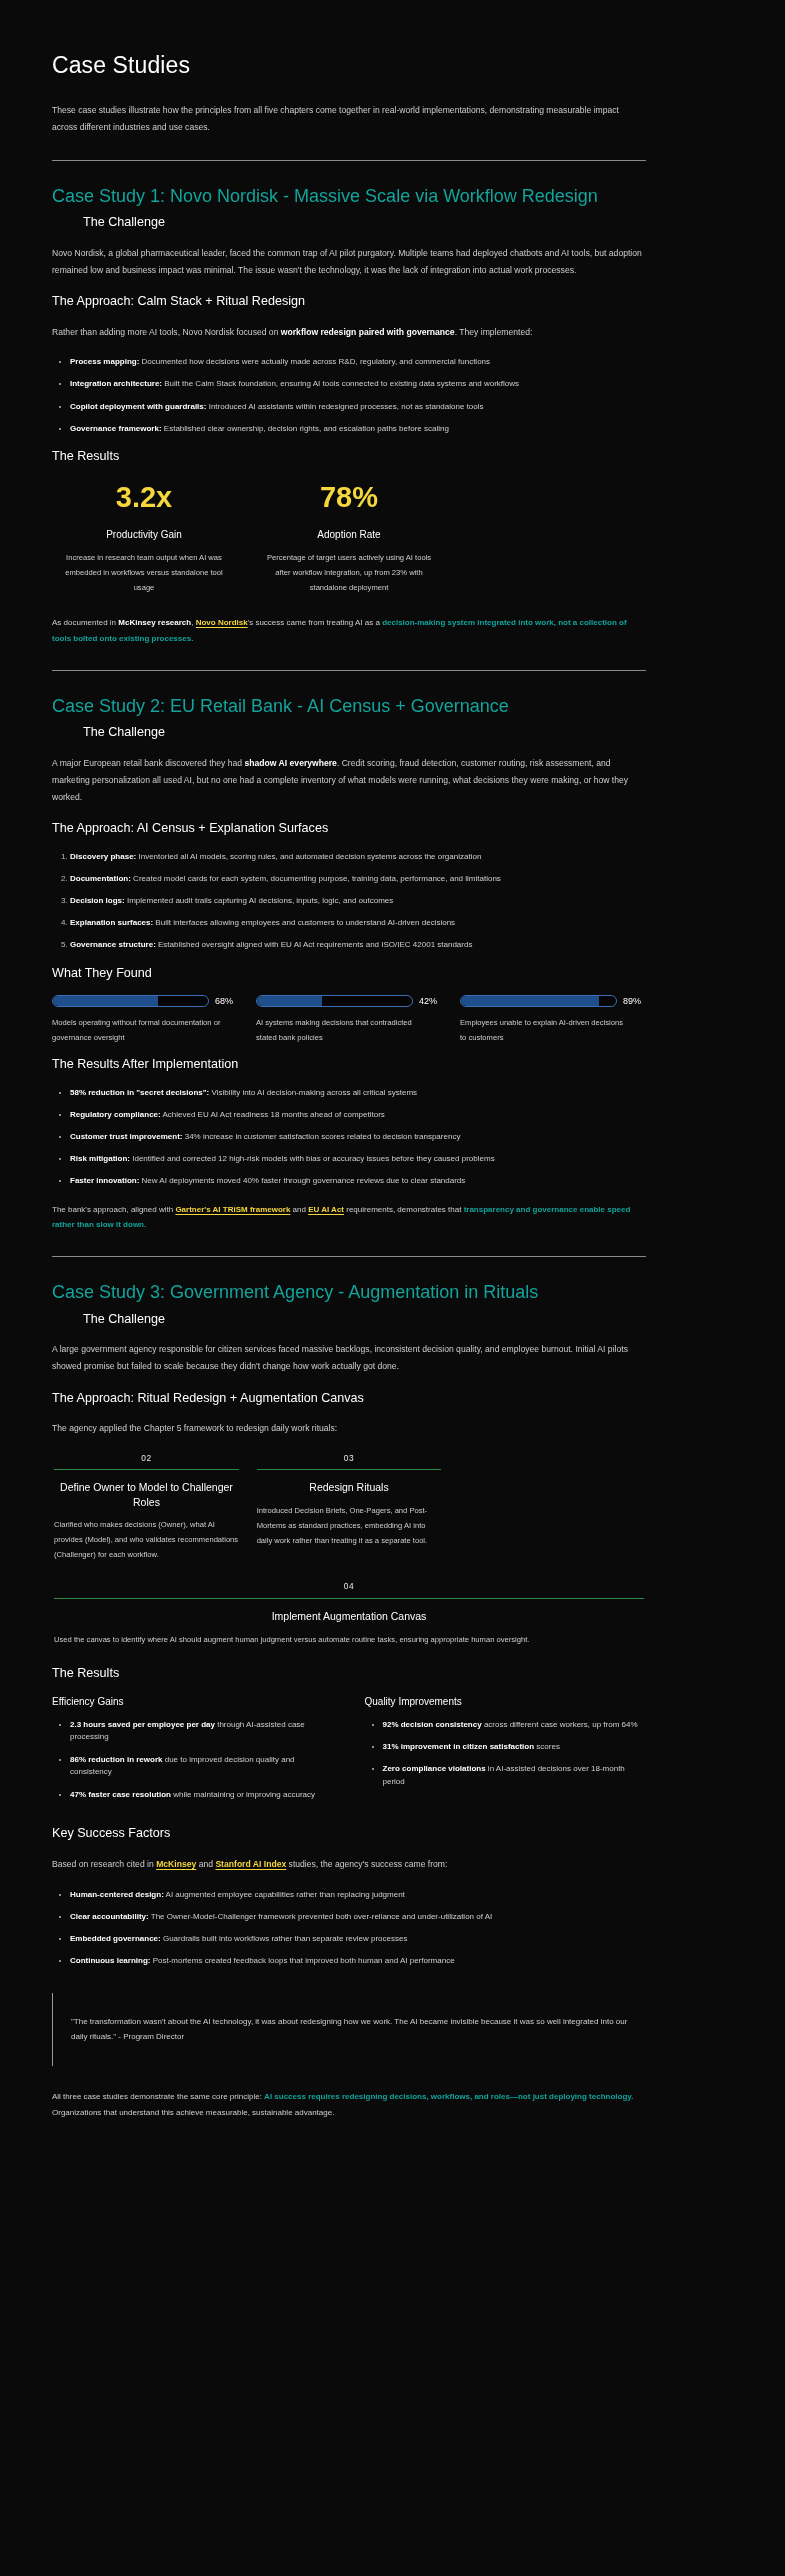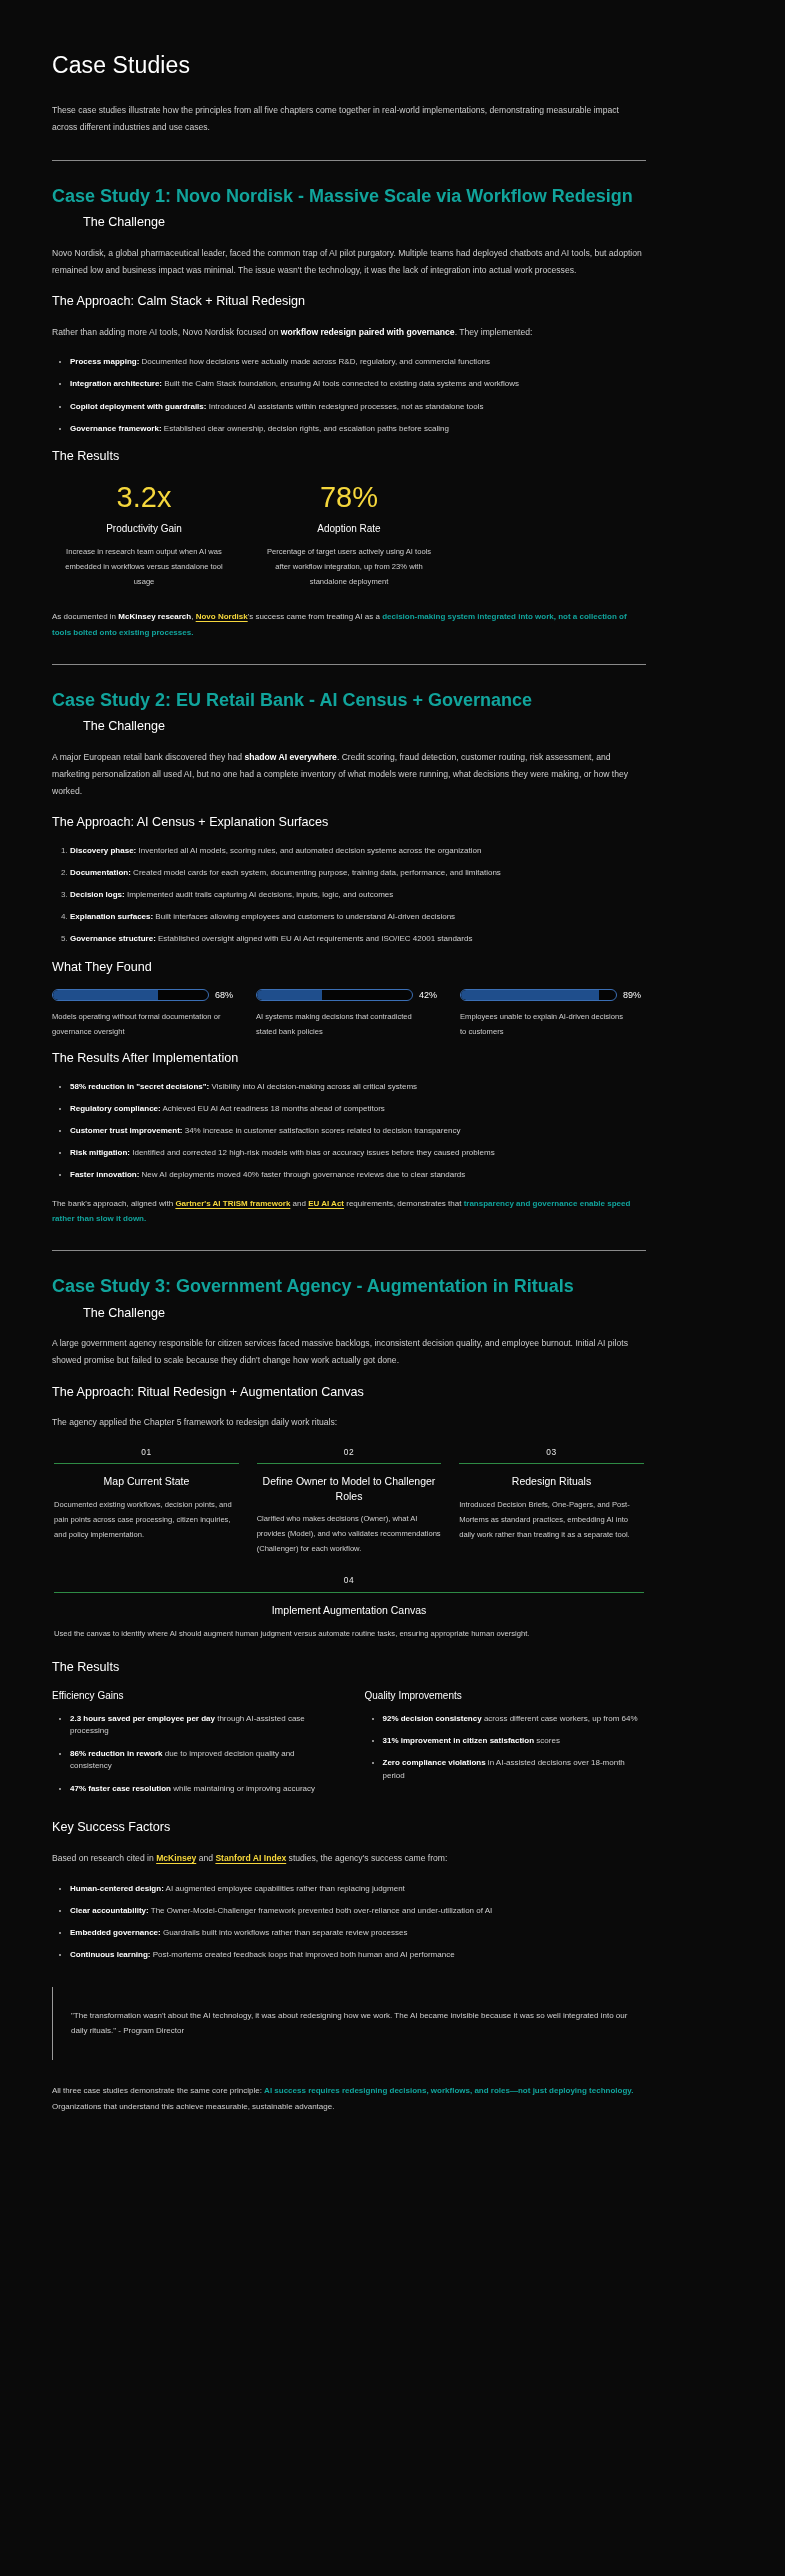--- a/index.html
+++ b/index.html
@@ -45,21 +45,21 @@
 
   hr.section-rule{
     border:0;
     border-top:1.6px solid var(--rule);
     margin:23px 0 24px 0;
   }
 
   h2.case-title{
     color:var(--teal);
     font-size:18px;
-    font-weight:700;
+    font-weight:400;
     line-height:1.3;
     margin:0 0 5.2px 0;
   }
   h3.sub{
     color:#ffffff;
     font-size:12.6px;
     font-weight:400;
     margin:11.5px 0 15.7px 0;
   }
   h3.sub.tight{margin-top:7.3px;margin-left:31px;}
@@ -89,23 +89,23 @@
   .stat-grid{
     display:grid;
     grid-template-columns:repeat(3,1fr);
     gap:0 21px;
     margin:19px 0 20px 0;
     text-align:center;
   }
   .stat-value{
     color:var(--yellow);
     font-size:29px;
-    font-weight:400;
+    font-weight:700;
     line-height:1.05;
-    margin-bottom:10px;
+    margin-bottom:16px;
   }
   .stat-label{
     color:#ffffff;
     font-size:10px;
     font-weight:400;
     margin-bottom:11.5px;
   }
   .stat-desc{
     font-size:7.6px;
     line-height:1.95;
@@ -344,25 +344,20 @@
   <section>
     <h2 class="case-title">Case Study 3: Government Agency - Augmentation in Rituals</h2>
     <h3 class="sub tight">The Challenge</h3>
     <p class="body">A large government agency responsible for citizen services faced massive backlogs, inconsistent decision quality, and employee burnout. Initial AI pilots showed promise but failed to scale because they didn't change how work actually got done.</p>
 
     <h3 class="sub">The Approach: Ritual Redesign + Augmentation Canvas</h3>
     <p class="body">The agency applied the Chapter 5 framework to redesign daily work rituals:</p>
 
     <div class="steps-grid">
       <div class="step">
-        <div class="step-num">01</div>
-        <div class="step-title">Map Current State</div>
-        <div class="step-body">Documented existing workflows, decision points, and pain points across case processing, citizen inquiries, and policy implementation.</div>
-      </div>
-      <div class="step">
         <div class="step-num">02</div>
         <div class="step-title">Define Owner to Model to Challenger Roles</div>
         <div class="step-body">Clarified who makes decisions (Owner), what AI provides (Model), and who validates recommendations (Challenger) for each workflow.</div>
       </div>
       <div class="step">
         <div class="step-num">03</div>
         <div class="step-title">Redesign Rituals</div>
         <div class="step-body">Introduced Decision Briefs, One-Pagers, and Post-Mortems as standard practices, embedding AI into daily work rather than treating it as a separate tool.</div>
       </div>
       <div class="step full">

